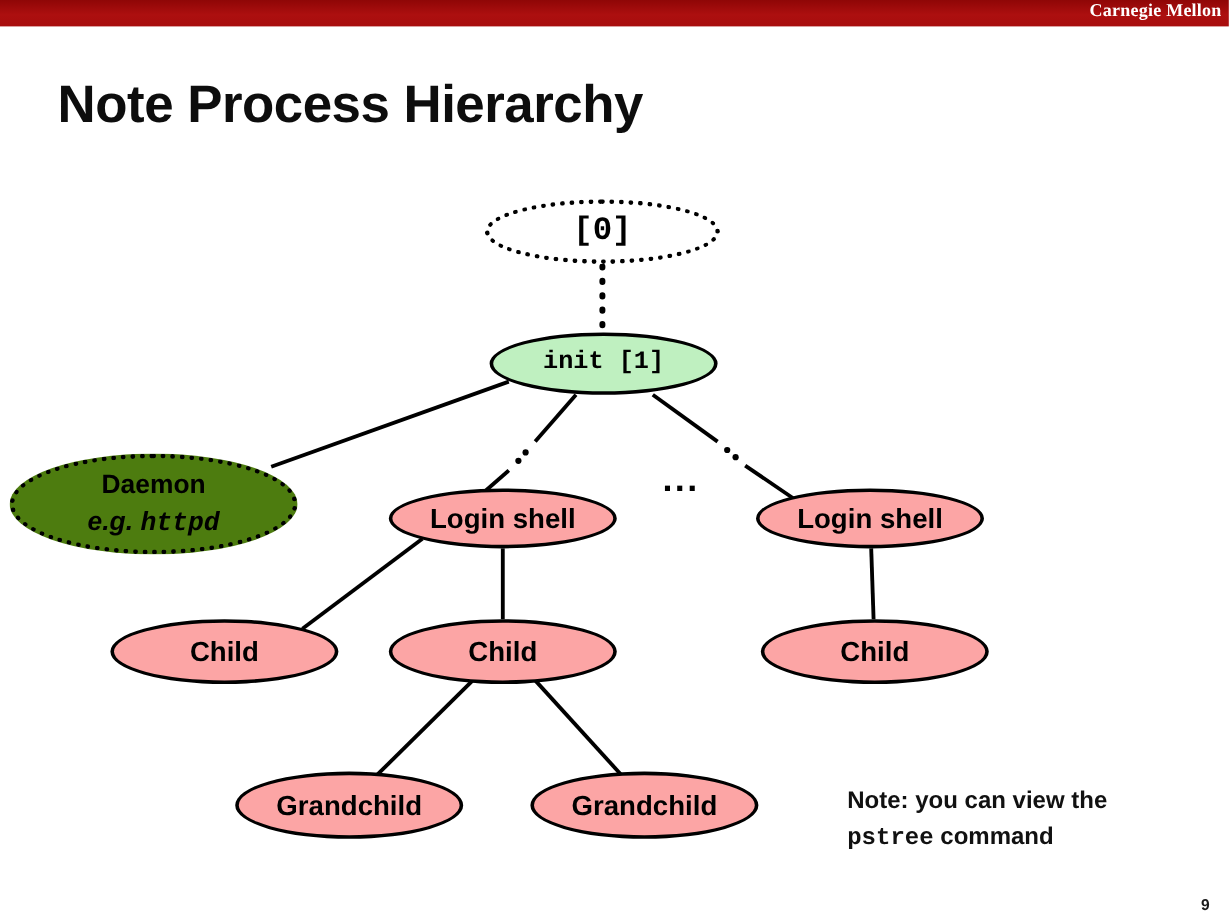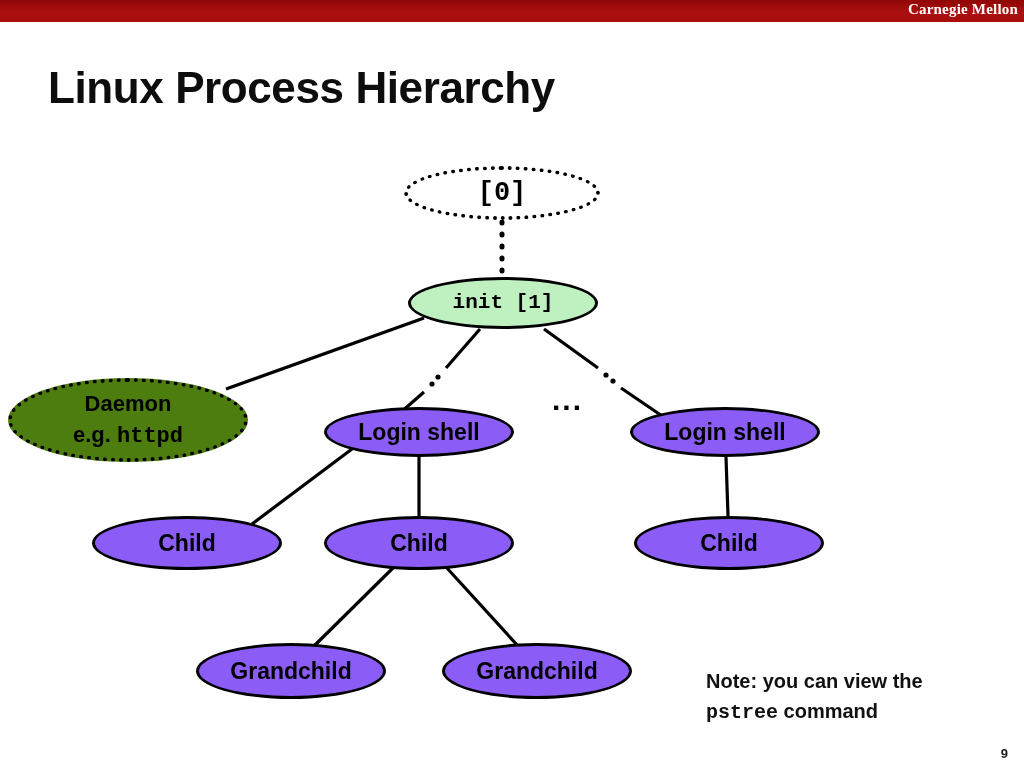--- a/index.html
+++ b/index.html
@@ -85,21 +85,21 @@
     line-height: 1.05;
   }
   .node-solid {
     border: 3px solid #000000;
   }
   .node-dotted {
     border: 4px dotted #000000;
   }
   .fill-white  { background: #ffffff; }
   .fill-green  { background: #bff0c0; }
-  .fill-yellow { background: #8b5cf6; justify-content: center; }
+  .fill-yellow { background: #fca5a5; justify-content: center; }
   .fill-purple { background: #4d7c0f; }
 
   .mono {
     font-family: "Liberation Mono", "DejaVu Sans Mono", monospace;
     font-weight: bold;
   }
   .sans {
     font-family: "Liberation Sans", sans-serif;
     font-weight: bold;
   }
@@ -113,20 +113,21 @@
   #node-child-1   { left: 92px;  top: 516px; width: 190px; height: 54px; font-size: 23px; }
   #node-child-2   { left: 324px; top: 516px; width: 190px; height: 54px; font-size: 23px; }
   #node-child-3   { left: 634px; top: 516px; width: 190px; height: 54px; font-size: 23px; }
   #node-gchild-1  { left: 196px; top: 643px; width: 190px; height: 56px; font-size: 23px; }
   #node-gchild-2  { left: 442px; top: 643px; width: 190px; height: 56px; font-size: 23px; }
 
   .daemon-line2 {
     display: block;
     margin-top: 8px;
     white-space: nowrap;
+    font-style: italic;
   }
   .daemon-line2 .mono-inline {
     font-family: "Liberation Mono", "DejaVu Sans Mono", monospace;
     font-weight: bold;
     font-size: 22px;
   }
 
   
   .dots-label {
     position: absolute;
@@ -136,21 +137,21 @@
     font-weight: bold;
     letter-spacing: 2px;
     color: #000000;
     line-height: 1;
   }
 
   
   .note {
     position: absolute;
     left: 706px;
-    top: 666px;
+    top: 652px;
     width: 300px;
     font-size: 20px;
     font-weight: bold;
     color: #111111;
     line-height: 1.5;
   }
   .note .mono-inline {
     font-family: "Liberation Mono", "DejaVu Sans Mono", monospace;
     font-weight: bold;
     font-size: 20px;
@@ -176,21 +177,21 @@
 </style>
 </head>
 <body>
 
 <div class="slide">
 
   <div class="banner">
     <span class="banner-text">Carnegie Mellon</span>
   </div>
 
-  <div class="slide-title">Linux Process Hierarchy</div>
+  <div class="slide-title">Note Process Hierarchy</div>
 
   <div class="diagram">
 
     <svg class="edges" viewBox="0 0 1024 768" width="1024" height="768">
 
       <line x1="502" y1="222" x2="502" y2="275" stroke="#000" stroke-width="5" stroke-linecap="round" stroke-dasharray="1 11"></line>
 
       <line x1="424" y1="318" x2="226" y2="389" stroke="#000" stroke-width="3.2"></line>
 
       <line x1="480" y1="329" x2="446" y2="368" stroke="#000" stroke-width="3.2"></line>

